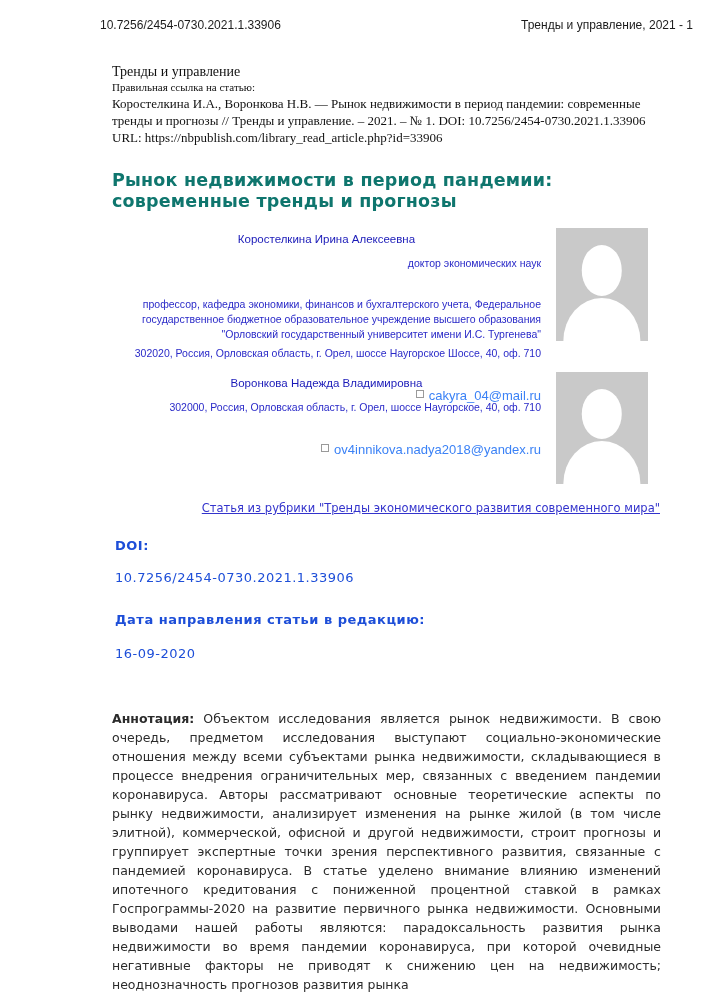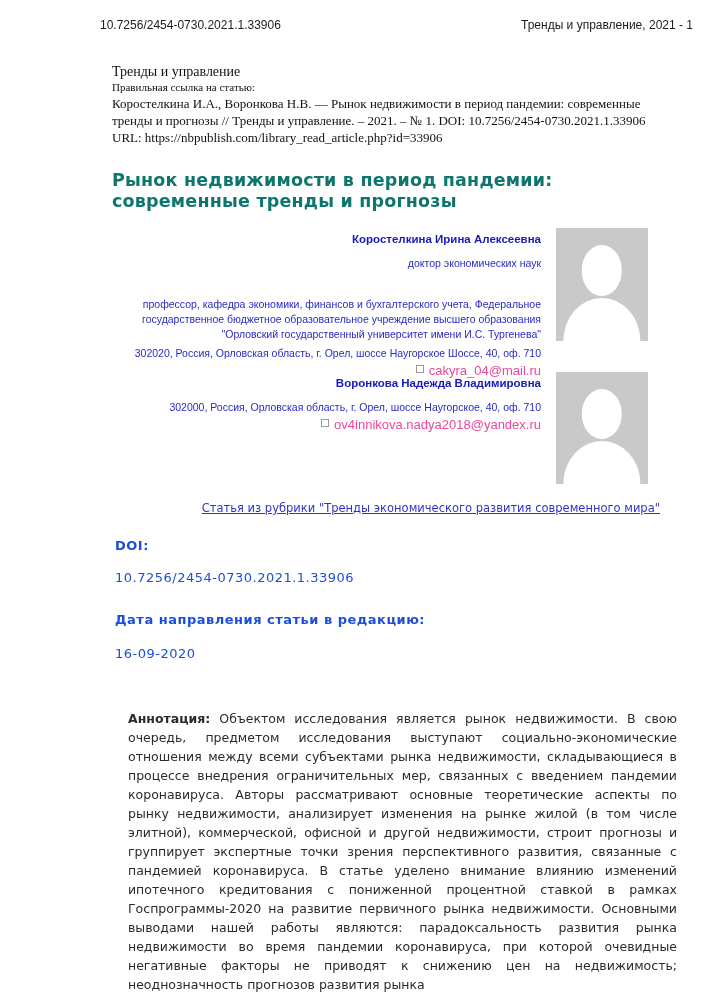--- a/index.html
+++ b/index.html
@@ -19,25 +19,25 @@
   
   .title{position:absolute;top:170px;left:112px;width:548px;margin:0;
          font-family:"DejaVu Sans",sans-serif;font-weight:bold;font-size:17.5px;line-height:1.22;
          color:#0f766e;letter-spacing:0.2px;}
 
   
   .author-row{position:absolute;left:112px;width:536px;display:flex;align-items:flex-start;}
   .author-row.first{top:228px;}
   .author-row.second{top:372px;}
   .a-col{flex:1;text-align:right;font-size:10.5px;line-height:15px;color:#2a2ac8;}
-  .a-name{font-weight:bold;font-size:11.5px;color:#1a1ab8;margin:4px 0 9px;}
+  .a-name{font-weight:normal;font-size:11.5px;color:#1a1ab8;margin:4px 0 9px;text-align:center;}
   .a-degree{margin-bottom:8px;}
   .a-aff{margin-bottom:4px;margin-top:26px;}
   .a-addr{margin-bottom:0;}
-  .a-email{margin-top:2px;color:#ec4899;font-size:13px;line-height:16px;}
+  .a-email{margin-top:27px;color:#3b82f6;font-size:13px;line-height:16px;}
   .mail-ico{display:inline-block;width:6px;height:6px;border:1px solid #9a9a9a;background:#fff;
             margin-right:5px;vertical-align:2px;}
   .avatar{position:relative;width:92px;height:113px;background:#c9c9c9;margin-left:15px;flex-shrink:0;overflow:hidden;}
   .author-row.second .avatar{height:112px;}
   .av-head{position:absolute;left:50%;top:15%;width:44%;height:45%;transform:translateX(-50%);
            background:#fff;border-radius:50%;}
   .av-body{position:absolute;left:50%;bottom:0;width:84%;height:38%;transform:translateX(-50%);
            background:#fff;border-radius:50% 50% 0 0 / 100% 100% 0 0;}
 
   
@@ -47,21 +47,21 @@
   
   .meta{position:absolute;left:115px;font-family:"DejaVu Sans",sans-serif;font-size:13px;color:#1d4ed8;
         letter-spacing:0.5px;}
   .meta.bold{font-weight:bold;}
   .m-doi-label{top:538px;}
   .m-doi-value{top:570px;}
   .m-date-label{top:612px;}
   .m-date-value{top:646px;}
 
   
-  .abstract{position:absolute;top:709px;left:128px;width:549px;margin:0;
+  .abstract{position:absolute;top:709px;left:112px;width:549px;margin:0;
             font-family:"DejaVu Sans",sans-serif;font-size:12.5px;line-height:19px;color:#2b2b2b;
             text-align:justify;}
   .abstract .lbl{font-weight:bold;}
 
   
   .pagenum{position:absolute;top:1004px;left:0;width:100%;text-align:center;
            font-size:12.5px;color:#1f1f1f;}
 </style>
 </head>
 <body>

